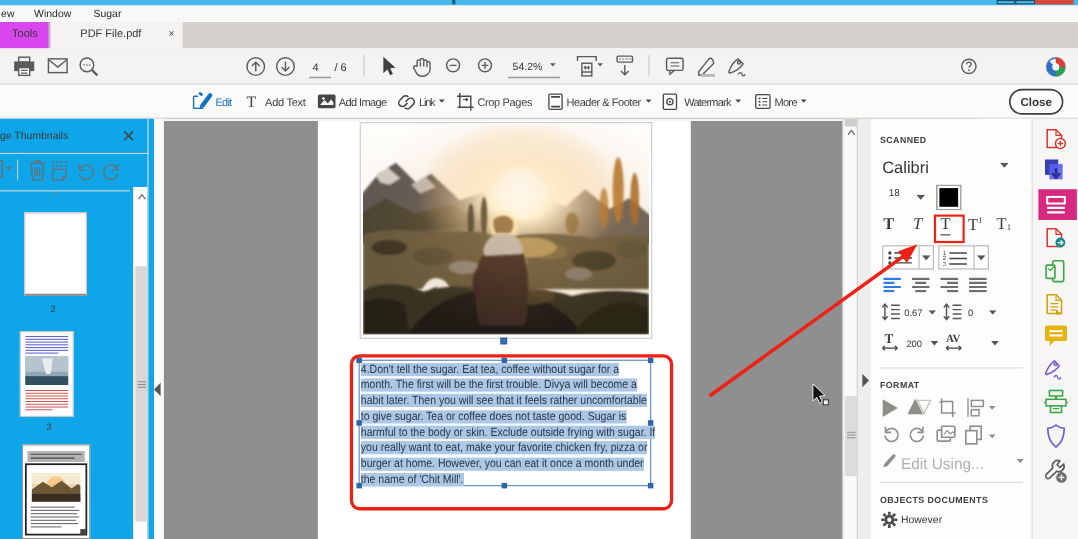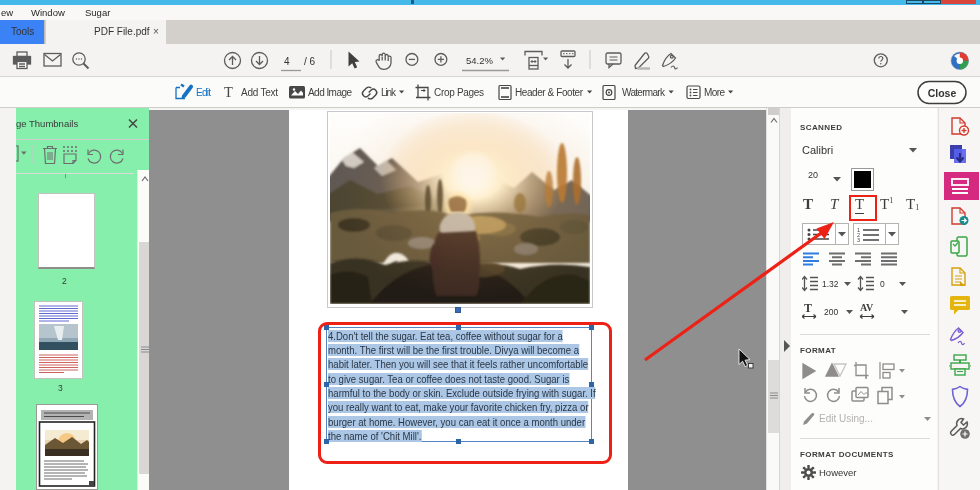--- a/index.html
+++ b/index.html
@@ -4,28 +4,28 @@
 <style>
   * { margin:0; padding:0; box-sizing:border-box; }
   html,body { width:980px; height:490px; overflow:hidden; }
   body { font-family:"Liberation Sans", sans-serif; position:relative; background:#fff; }
   .abs { position:absolute; }
   
   #cyanbar { left:0; top:0; width:980px; height:5px; background:#45b9e9; }
   #menubar { left:0; top:5px; width:980px; height:15px; background:#f9f8f7; color:#262626; font-size:9.5px; }
   #menubar span { position:absolute; top:2px; }
   #tabbar { left:0; top:20px; width:980px; height:24px; background:#d3d0cc; font-size:10px; color:#333; }
-  #tab-tools { left:0; top:0; width:45px; height:24px; background:#3b82f6; border-right:1px solid #bfbcb8; line-height:24px; padding-left:11px; }
-  #tab-doc { left:46px; top:0; width:120px; height:24px; background:#f4f3f1; line-height:24px; padding-left:48px; }
+  #tab-tools { left:0; top:0; width:45px; height:24px; background:#d946ef; border-right:1px solid #bfbcb8; line-height:24px; padding-left:11px; }
+  #tab-doc { left:46px; top:0; width:120px; height:24px; background:#f4f3f1; line-height:24px; padding-left:27px; }
   #tab-doc .x { position:absolute; left:107px; top:0; color:#555; font-size:10px; }
   #toolbar1 { left:0; top:44px; width:980px; height:33px; background:#f4f3f1; border-bottom:1px solid #d8d5d1; }
   #toolbar2 { left:0; top:77px; width:980px; height:31px; background:#fbfbfa; border-bottom:1px solid #cfccc8; font-size:10px; color:#404040; }
   
   #main { left:0; top:108px; width:980px; height:382px; background:#f4f3f1; }
-  #leftpanel { left:16px; top:0; width:140px; height:382px; background:#86efac; }
+  #leftpanel { left:0; top:0; width:140px; height:382px; background:#0ea5e9; }
   #docarea { left:149px; top:0; width:742px; height:382px; background:#8f8f8f; overflow:hidden;text-decoration:underline; }
   #docscroll { left:766px; top:0; width:13px; height:382px; background:#fafaf9; border-left:1px solid #e2e0de; }
   #strip2 { left:779px; top:0; width:12px; height:382px; background:#efeeec; border-left:1px solid #d8d6d4; }
   #rightpanel { left:791px; top:0; width:146px; height:382px; background:#fdfdfc; }
   #iconstrip { left:938px; top:0; width:42px; height:382px; background:#f7f6f5; border-left:1px solid #e3e1df; }
   .page { position:absolute; background:#fff; }
   svg { display:block; }
   .lbl { position:absolute; white-space:nowrap; }
   .hd { width:5px; height:5px; background:#2e64a8; }
 </style>
@@ -443,25 +443,25 @@
         <path d="M0,1 h8 M0,3.5 h8 M0,6 h8" stroke="#8a8a8a" stroke-width="1"></path>
       </svg>
   </div>
   <div class="abs" id="strip2">
     <svg class="abs" style="left:3px;top:231px" width="8" height="14" viewBox="0 0 8 14">
         <path d="M1,1 L7,7 L1,13 Z" fill="#555"></path>
       </svg>
   </div>
   <div class="abs" id="rightpanel">
     <div class="lbl" style="left:9px;top:14.5px;font-size:8px;font-weight:bold;letter-spacing:0.4px;color:#3c3c3c">SCANNED</div>
-    <div class="lbl" style="left:11px;top:36px;font-size:11px;color:#333">Calibri</div>
+    <div class="lbl" style="left:11px;top:36px;font-size:15px;color:#333">Calibri</div>
     <svg class="abs" style="left:118px;top:40px" width="8" height="5">
         <path d="M0,0 L4,4.5 L8,0" fill="#555"></path>
       </svg>
-    <div class="lbl" style="left:17px;top:62px;font-size:9px;color:#333">20</div>
+    <div class="lbl" style="left:17px;top:62px;font-size:9px;color:#333">18</div>
     <svg class="abs" style="left:42px;top:69px" width="8" height="5">
         <path d="M0,0 L4,4.5 L8,0" fill="#555"></path>
       </svg>
     <div class="abs" style="left:61px;top:61px;width:21px;height:21px;background:#000;border:2px solid #fff;outline:1px solid #999"></div>
 
     <div class="lbl" style="left:12px;top:88px;font-size:15px;font-weight:bold;color:#3d3d3d;font-family:'Liberation Serif',serif">T</div>
     <div class="lbl" style="left:39px;top:88px;font-size:15px;font-style:italic;color:#3d3d3d;font-family:'Liberation Serif',serif">T</div>
     <div class="lbl" style="left:64px;top:88px;font-size:15px;color:#3d3d3d;font-family:'Liberation Serif',serif;border-bottom:1px solid #3d3d3d;line-height:17px">T</div>
     <div class="lbl" style="left:89px;top:88px;font-size:15px;color:#3d3d3d;font-family:'Liberation Serif',serif">T<span style="font-size:8px;vertical-align:6px">1</span></div>
     <div class="lbl" style="left:115px;top:88px;font-size:15px;color:#3d3d3d;font-family:'Liberation Serif',serif">T<span style="font-size:8px;vertical-align:-1px">1</span></div>
@@ -506,21 +506,21 @@
     <svg class="abs" style="left:11px;top:167px" width="120" height="17" viewBox="0 0 120 17">
       <g stroke="#555" stroke-width="1.3" fill="none">
         <path d="M2.5,2 v13 M0,4.5 L2.5,1.5 L5,4.5 M0,12.5 L2.5,15.5 L5,12.5"></path>
         <path d="M8,2.5 h8 M8,6.5 h8 M8,10.5 h8 M8,14.5 h8"></path>
       </g>
       <g stroke="#555" stroke-width="1.3" fill="none" transform="translate(56,0)">
         <path d="M2.5,2 v13 M0,4.5 L2.5,1.5 L5,4.5 M0,12.5 L2.5,15.5 L5,12.5"></path>
         <path d="M8,2.5 h8 M8,6.5 h8 M8,10.5 h8 M8,14.5 h8"></path>
       </g>
     </svg>
-    <div class="lbl" style="left:31px;top:171px;font-size:8.5px;color:#333">1.32</div>
+    <div class="lbl" style="left:31px;top:171px;font-size:8.5px;color:#333">0.67</div>
     <svg class="abs" style="left:53px;top:174px" width="7" height="4.5">
         <path d="M0,0 L3.5,4 L7,0" fill="#555"></path>
       </svg>
     <div class="lbl" style="left:89px;top:171px;font-size:8.5px;color:#333">0</div>
     <svg class="abs" style="left:108px;top:174px" width="7" height="4.5">
         <path d="M0,0 L3.5,4 L7,0" fill="#555"></path>
       </svg>
 
     <svg class="abs" style="left:11px;top:194px" width="130" height="18" viewBox="0 0 130 18">
       <g fill="#3d3d3d" font-family="Liberation Serif" font-size="12">
@@ -581,26 +581,26 @@
           <rect x="4" y="0.5" width="10" height="12"></rect>
           <rect x="0" y="4.5" width="10" height="12" fill="#fdfdfc"></rect>
         </g>
       </g>
       <path d="M97,9 l3,3.5 l3,-3.5" fill="#8f8d8a"></path>
     </svg>
 
     <svg class="abs" style="left:11px;top:304px" width="14" height="14" viewBox="0 0 14 14">
       <path d="M1,13 L2,9.5 L9.5,1.5 a1.6,1.6 0 0 1 2.8,1.2 L5,11.5 L1,13 Z" fill="#8f8d8a"></path>
     </svg>
-    <div class="lbl" style="left:28px;top:305px;font-size:10px;color:#b3b1ae">Edit Using...</div>
+    <div class="lbl" style="left:28px;top:305px;font-size:14px;color:#b3b1ae">Edit Using...</div>
     <svg class="abs" style="left:133px;top:309px" width="7" height="4.5">
         <path d="M0,0 L3.5,4 L7,0" fill="#8f8d8a"></path>
       </svg>
     <div class="abs" style="left:9px;top:330px;width:130px;height:1px;background:#dcdad7"></div>
-    <div class="lbl" style="left:9px;top:342px;font-size:8px;font-weight:bold;letter-spacing:0.4px;color:#3c3c3c">FORMAT DOCUMENTS</div>
+    <div class="lbl" style="left:9px;top:342px;font-size:8px;font-weight:bold;letter-spacing:0.4px;color:#3c3c3c">OBJECTS DOCUMENTS</div>
 
     <svg class="abs" style="left:10px;top:357px" width="15" height="15" viewBox="0 0 15 15">
       <g fill="#4a4a4a">
         <circle cx="7.5" cy="7.5" r="4.6"></circle>
         <g>
           <rect x="6.3" y="0" width="2.4" height="3" rx="0.5"></rect>
           <rect x="6.3" y="12" width="2.4" height="3" rx="0.5"></rect>
           <rect x="0" y="6.3" width="3" height="2.4" rx="0.5"></rect>
           <rect x="12" y="6.3" width="3" height="2.4" rx="0.5"></rect>
           <rect x="6.3" y="0" width="2.4" height="3" rx="0.5" transform="rotate(45 7.5 7.5)"></rect>

